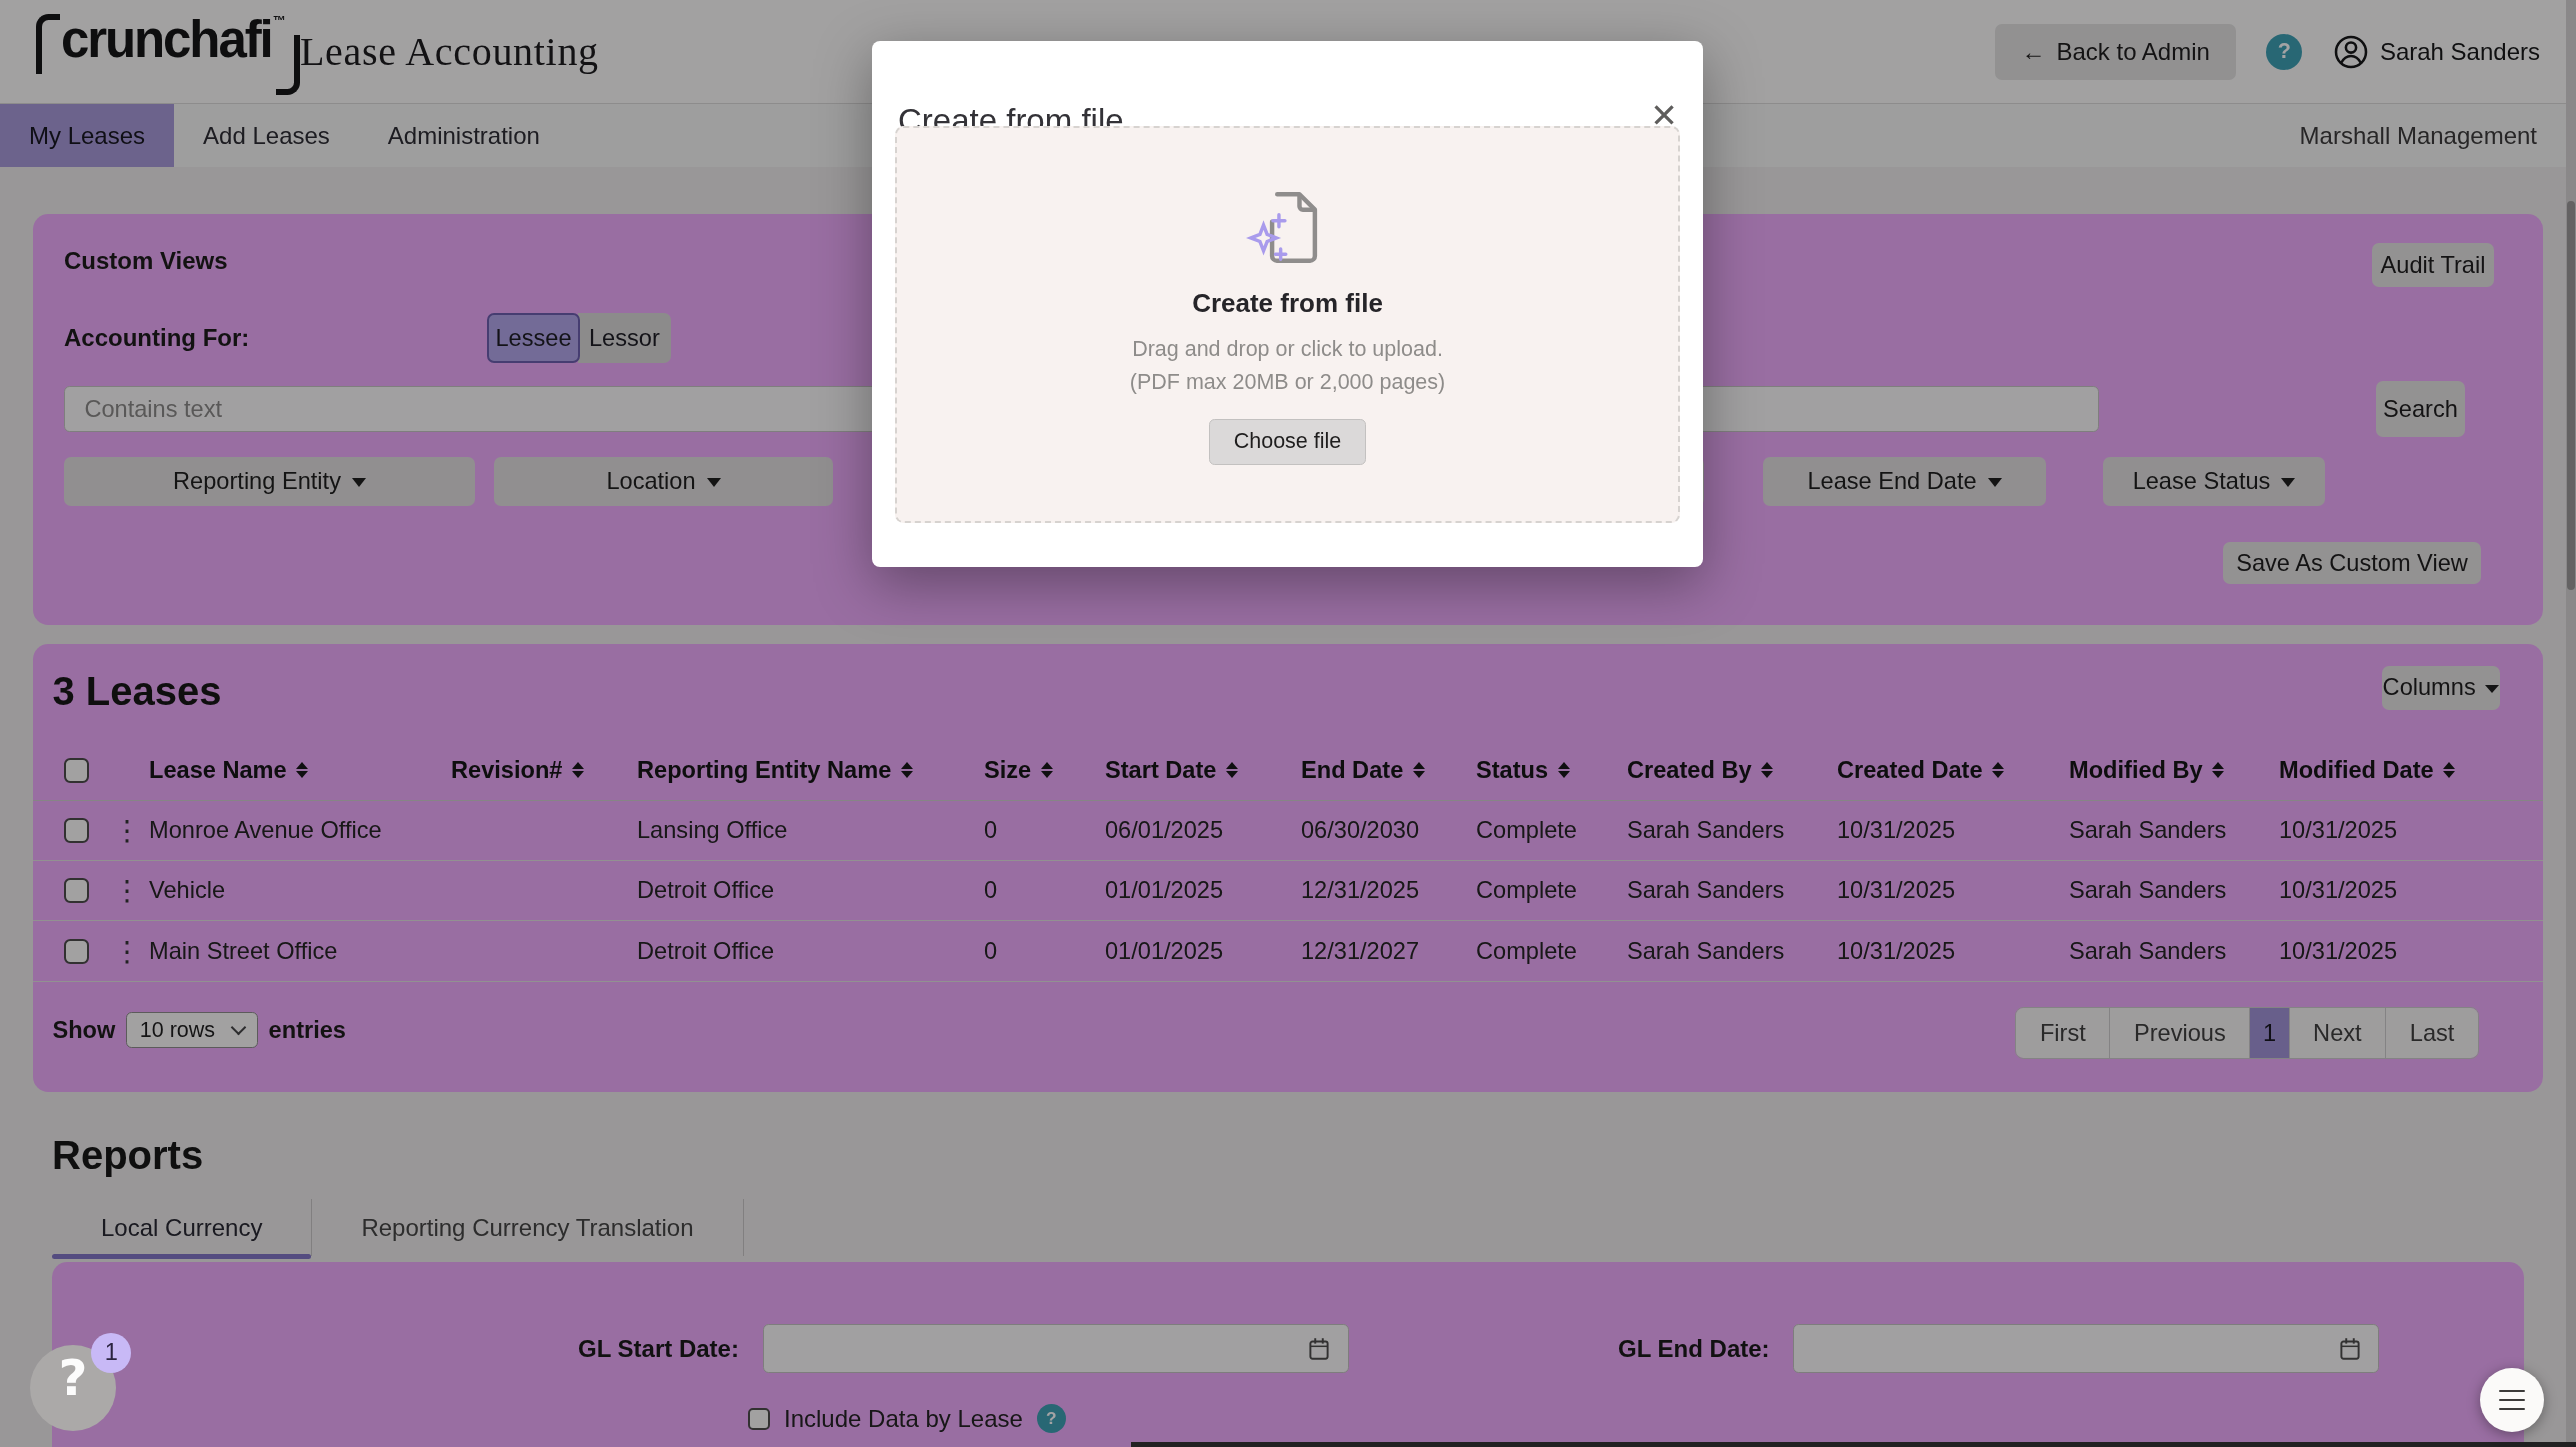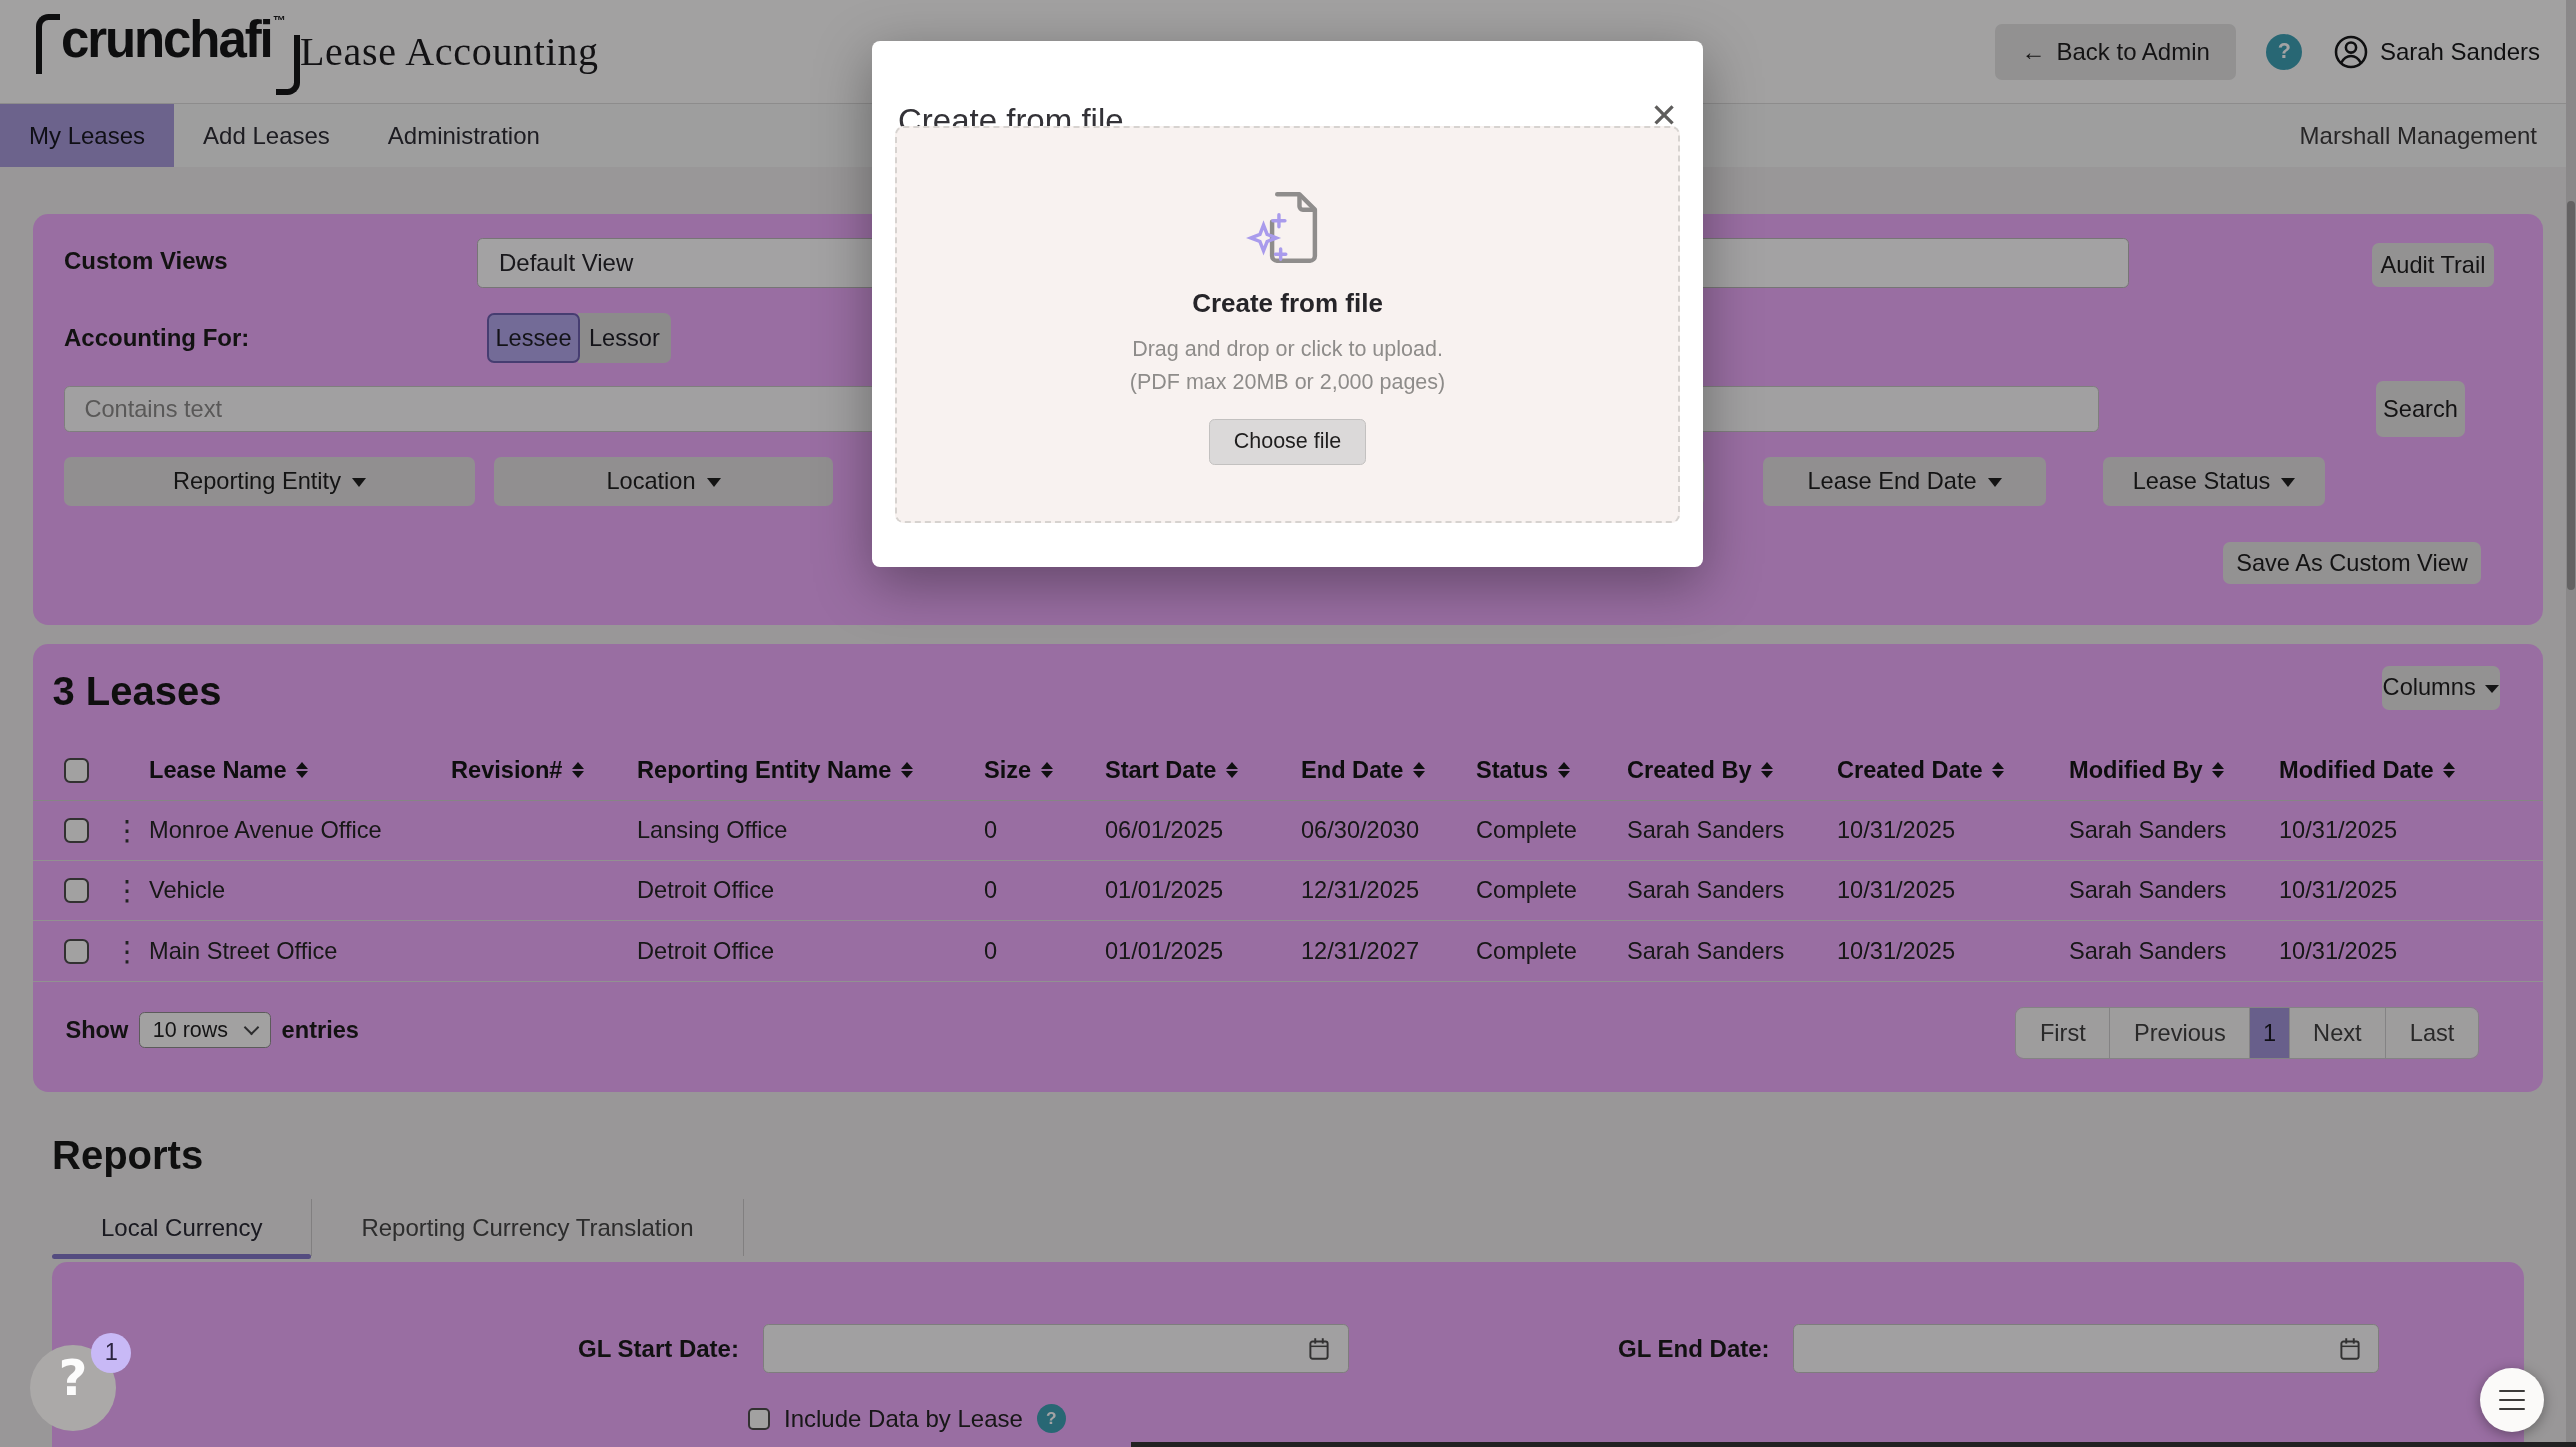--- a/index.html
+++ b/index.html
@@ -85,21 +85,21 @@
   .th { display:flex; align-items:center; gap:9.7px; font-weight:700; font-size:23.6px; color:#141413; cursor:pointer; }
   .sort { display:inline-flex; flex-direction:column; gap:2.1px; cursor:pointer; }
   .tri-up { width:0; height:0; border-left:6.2px solid transparent; border-right:6.2px solid transparent;
     border-bottom:7.6px solid #161616; }
   .tri-down { width:0; height:0; border-left:6.2px solid transparent; border-right:6.2px solid transparent;
     border-top:7.6px solid #161616; }
   .trow { position:absolute; left:0; right:0; height:60px; border-bottom:0.7px solid #e4e2e1; font-size:23.6px; color:#242322; }
   .trow-0 { top:157px; } .trow-1 { top:217px; } .trow-2 { top:278px; }
   .cbx { width:25px; height:25px; border:2.1px solid #4c4b4a; border-radius:6.2px; background:#fdfcfb; cursor:pointer; }
   .kebab { font-size:28px; color:#333; cursor:pointer; line-height:1; padding:0 7px; }
-  .table-footer { position:absolute; left:13px; right:0; top:338px; height:83px; }
+  .table-footer { position:absolute; left:0; right:0; top:338px; height:83px; }
   .show-entries { position:absolute; left:19.4px; top:30px; display:flex; align-items:center; gap:11px; font-size:23.6px; }
   .show-lbl, .entries-lbl { font-weight:700; color:#1b1a19; }
   .rows-select { border:1.4px solid #8f8d8c; border-radius:5.6px; height:36px; padding:0 12.5px; display:flex;
     align-items:center; gap:18px; font-size:21.5px; color:#1e1d1c; background:#fdfcfb; cursor:pointer; }
   .chev { width:11px; height:11px; border-right:2.1px solid #444; border-bottom:2.1px solid #444;
     transform:rotate(45deg); margin-top:-5.6px; }
   .pagination { position:absolute; right:64px; top:25px; display:flex; border:0.7px solid #cfcdcc; border-radius:8.3px; overflow:hidden; }
   .page-btn { min-width:67px; padding:0 23.6px; height:50px; display:flex; align-items:center; justify-content:center;
     font-size:23.6px; color:#3f3e3d; background:#f7f5f4; border-right:0.7px solid #cfcdcc; cursor:pointer; }
   .page-btn:last-child { border-right:none; }
@@ -188,21 +188,20 @@
 
   <nav class="nav-bar">
     <div class="nav-tab active">My Leases</div>
     <div class="nav-tab">Add Leases</div>
     <div class="nav-tab">Administration</div>
     <div class="nav-company">Marshall Management</div>
   </nav>
 
   <section class="card filters-card">
     <div class="lbl custom-views-label" style="top:33px;">Custom Views</div>
-    <div class="view-select">Default View</div>
     <button class="gray-btn audit-btn">Audit Trail</button>
 
     <div class="lbl accounting-label" style="top:110px;">Accounting For:</div>
     <div class="toggle-group">
       <div class="toggle-btn selected">Lessee</div>
       <div class="toggle-btn unselected">Lessor</div>
     </div>
 
     <input class="search-input" type="text" placeholder="Contains text" style="">
     <button class="gray-btn search-btn">Search</button>

